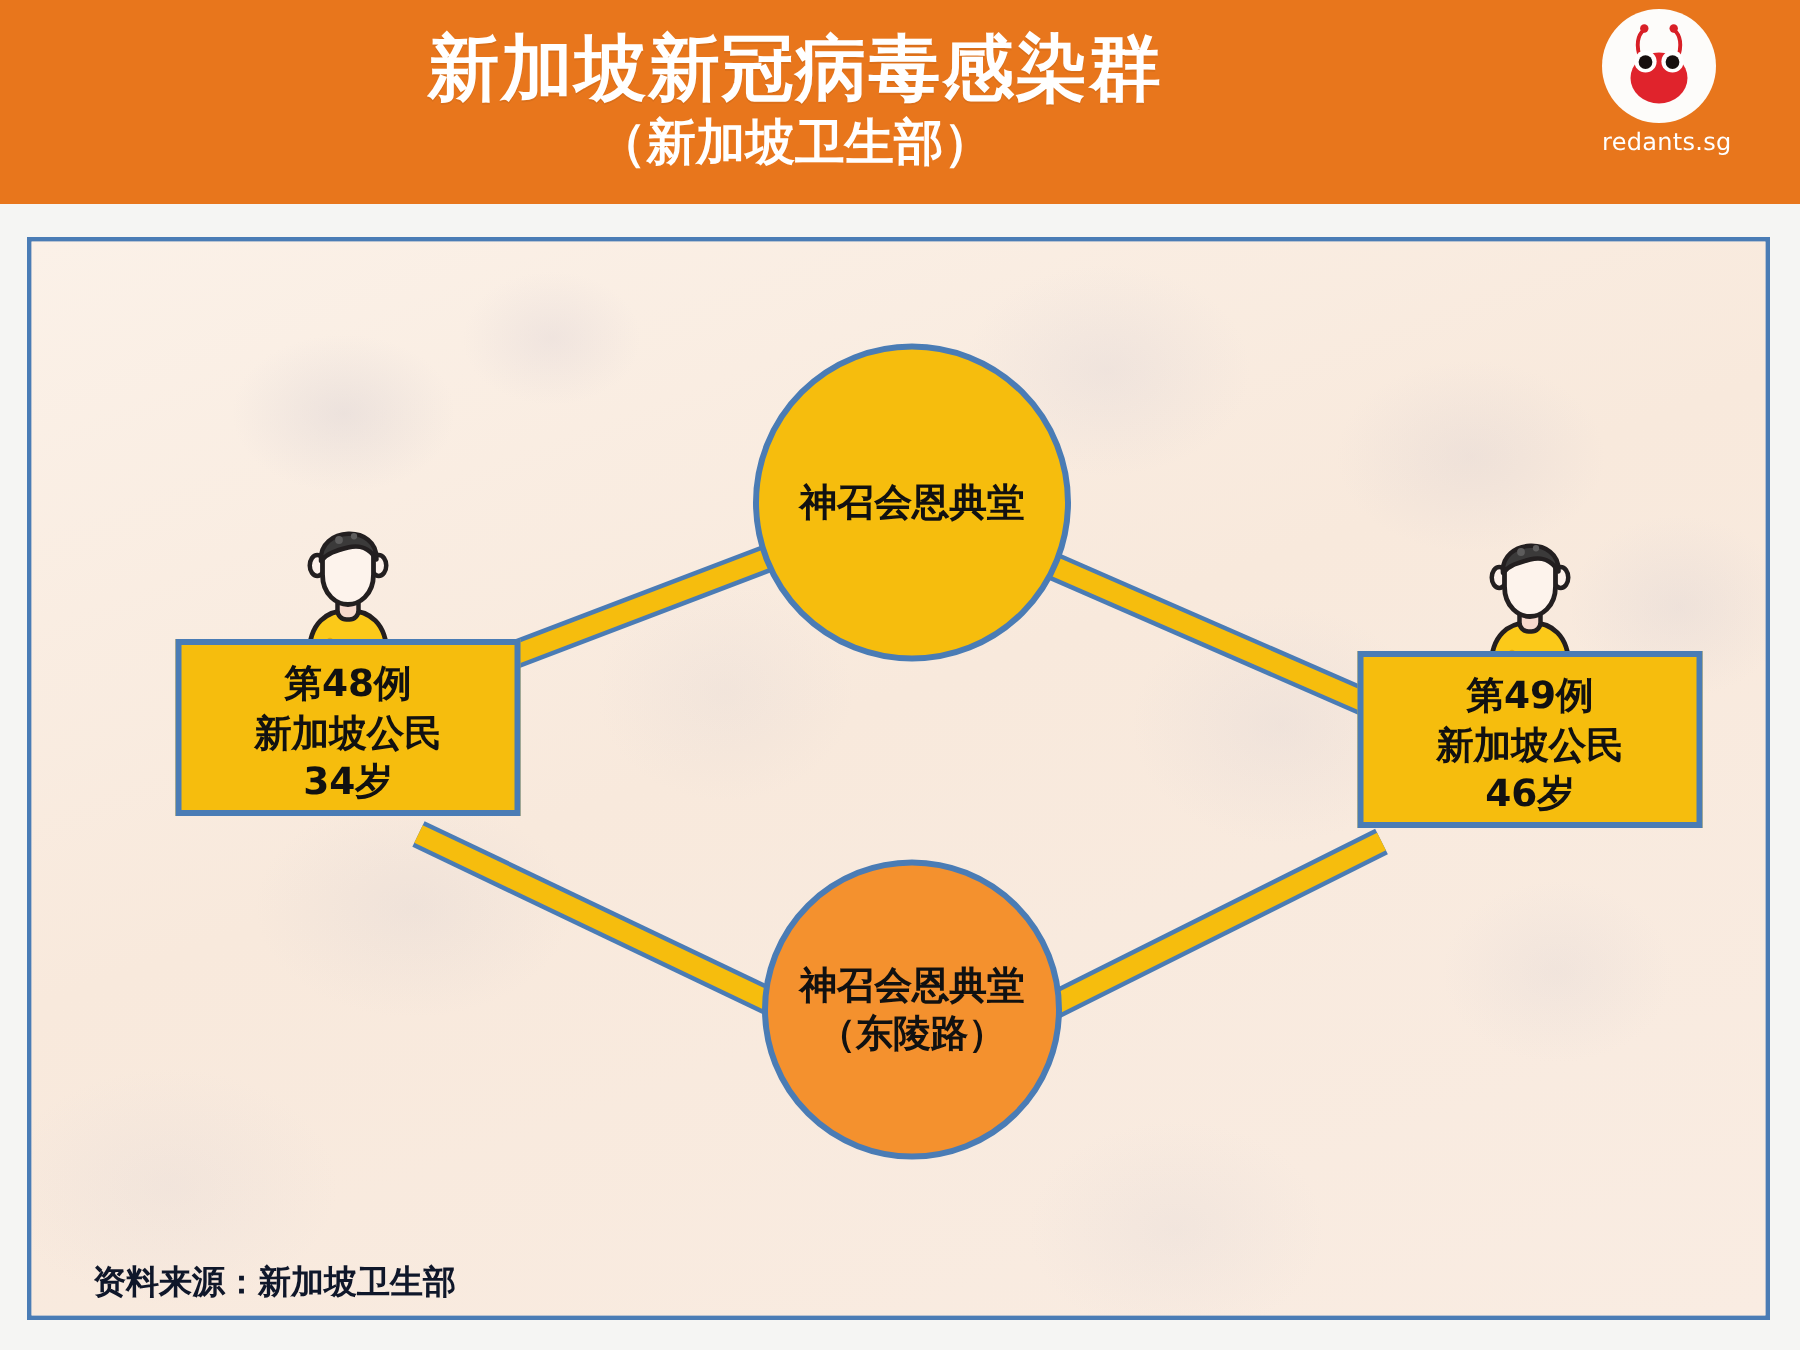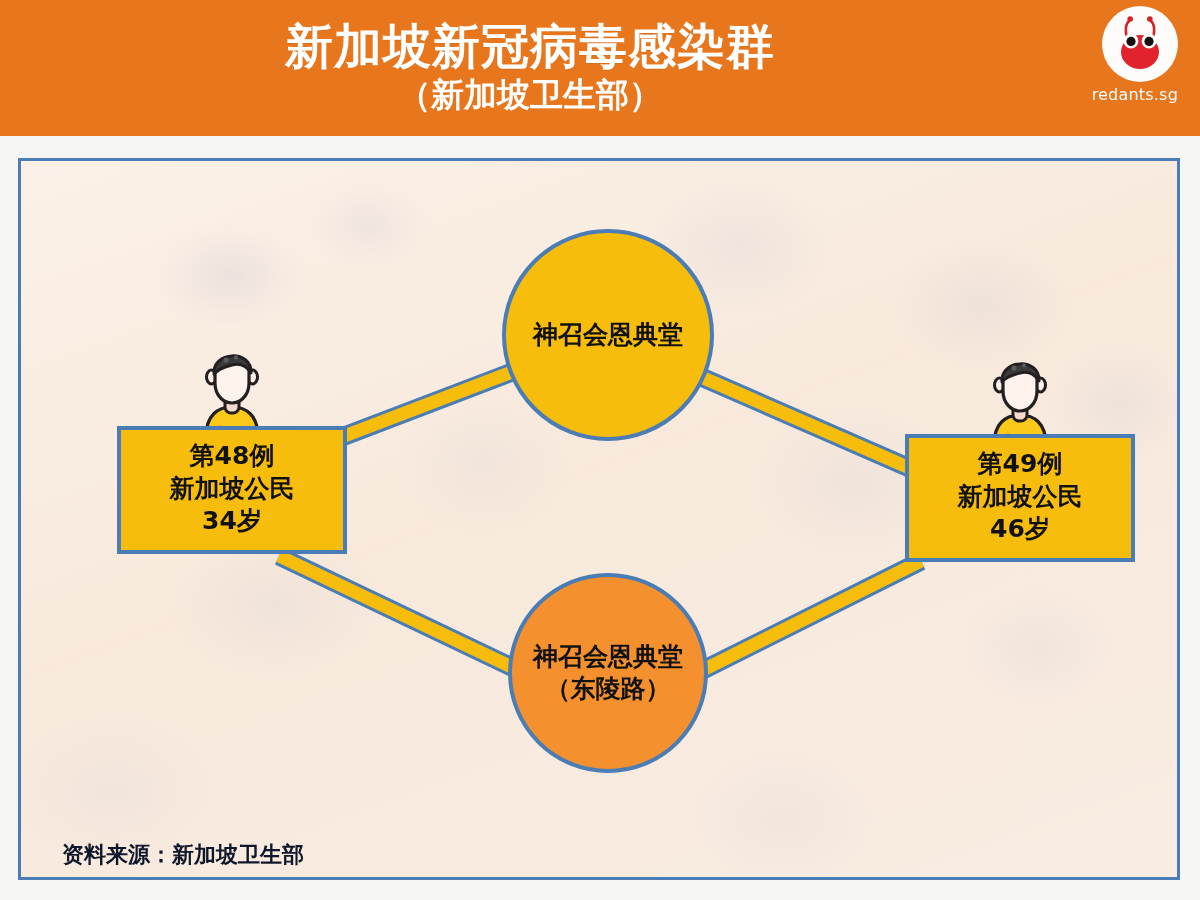--- a/index.html
+++ b/index.html
@@ -8,21 +8,21 @@
 
   
   .header{position:absolute;left:0;top:0;width:1200px;height:136px;background:#e8761c;overflow:hidden;}
   .title-wrap{position:absolute;left:0;top:0;width:1060px;height:136px;display:flex;flex-direction:column;
               align-items:center;justify-content:center;}
   .title-main{color:#ffffff;font-size:48px;font-weight:bold;line-height:1.04;letter-spacing:1px;
               text-shadow:0 1px 0 rgba(0,0,0,.06);white-space:nowrap;}
   .title-sub{color:#ffffff;font-size:33px;font-weight:bold;line-height:1.15;margin-top:4px;white-space:nowrap;}
 
   .brand{position:absolute;right:22px;top:6px;width:110px;height:122px;display:flex;flex-direction:column;
-         align-items:flex-end;justify-content:flex-start;}
+         align-items:flex-start;justify-content:flex-start;}
   .brand-mark{width:76px;height:76px;border-radius:50%;background:#fdfcfa;position:relative;overflow:hidden;}
   .brand-name{margin-top:3px;color:#ffffff;font-size:16px;letter-spacing:.2px;}
 
   
   .panel{position:absolute;left:18px;top:158px;width:1162px;height:722px;
          border:3px solid #4a7cb5;box-sizing:border-box;background:#f9ece1;overflow:hidden;}
   .panel-bg{position:absolute;inset:0;
     background:
       radial-gradient(ellipse 120px 85px at 18% 16%, rgba(205,198,205,.30), rgba(205,198,205,0) 62%),
       radial-gradient(ellipse 96px 72px at 30% 9%,  rgba(210,200,208,.26), rgba(210,200,208,0) 62%),
@@ -47,21 +47,21 @@
   .node-circle .ln{white-space:nowrap;}
   #circle-top{left:481px;top:68px;width:212px;height:212px;background:#f6bd0d;font-size:25px;}
   #circle-bottom{left:487px;top:412px;width:200px;height:200px;background:#f4912e;font-size:25px;}
 
   
   .person{position:absolute;width:230px;}
   #person-left{left:96px;top:180px;}
   #person-right{left:884px;top:188px;}
   .avatar{position:absolute;left:50%;top:0;transform:translateX(-50%);width:96px;height:108px;}
   .person-card{position:absolute;left:0;top:85px;width:230px;box-sizing:border-box;
-               background:#f6bd0d;border:4px solid #4a7cb5;padding:10px 0 12px;
+               background:#f6bd0d;border:4px solid #4a7cb5;padding:10px 0 2px;
                display:flex;flex-direction:column;align-items:center;justify-content:center;
                color:#111;font-weight:bold;font-size:25px;line-height:1.30;}
   .person-card .ln{white-space:nowrap;}
 
   
   .source{position:absolute;left:62px;top:840px;color:#0f172a;font-size:22px;font-weight:bold;
           white-space:nowrap;}
 </style>
 </head>
 <body>

